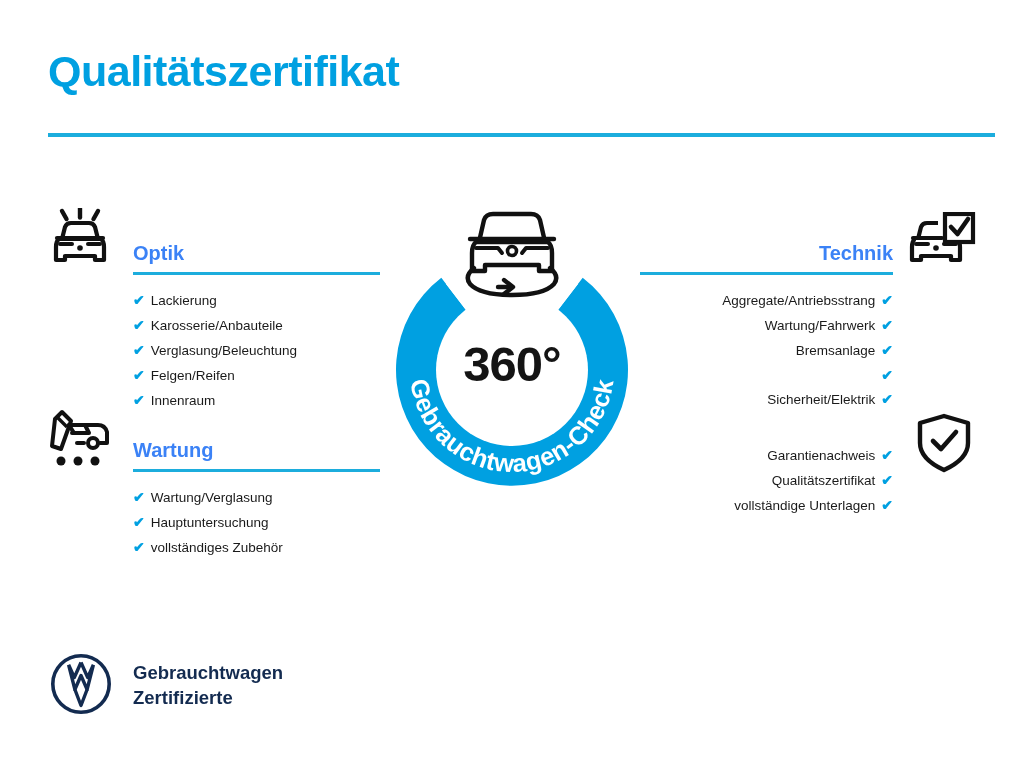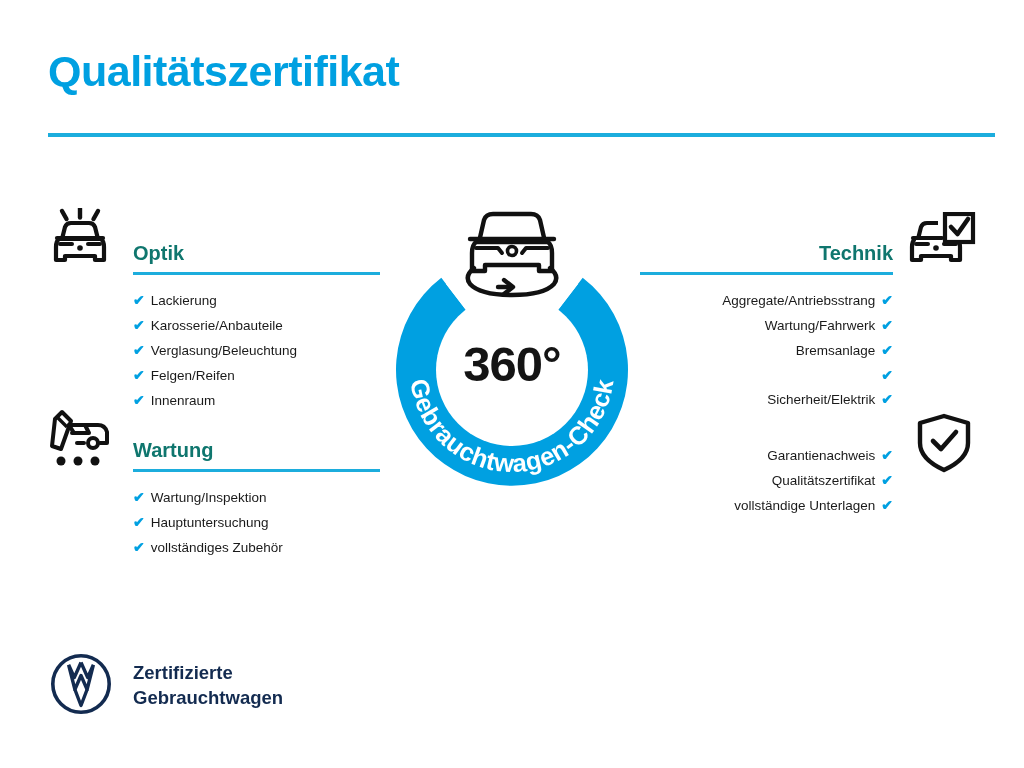--- a/index.html
+++ b/index.html
@@ -41,21 +41,21 @@
   .block {
     position: absolute;
   }
   .block-head {
     position: relative;
     height: 42px;
   }
   .block-title {
     font-size: 20px;
     font-weight: bold;
-    color: #0f766e;
+    color: #3b82f6;
     position: absolute;
     bottom: 10px;
     white-space: nowrap;
   }
   .block-rule {
     position: absolute;
     bottom: 0;
     left: 0;
     right: 0;
     height: 3px;
@@ -276,21 +276,21 @@
 </div>
 
 <div class="block block-left" id="block-wartung">
   <div class="block-head">
     <div class="block-title">Wartung</div>
     <div class="block-rule"></div>
   </div>
   <ul class="items">
     <li>
         <span class="chk">✔</span>
-        <span>Wartung/Inspektion</span>
+        <span>Wartung/Verglasung</span>
       </li>
     <li>
         <span class="chk">✔</span>
         <span>Hauptuntersuchung</span>
       </li>
     <li>
         <span class="chk">✔</span>
         <span>vollständiges Zubehör</span>
       </li>
   </ul>
@@ -342,15 +342,15 @@
 </div>
 
 <div id="footer-logo">
   <svg width="62" height="62" viewBox="0 0 62 62" fill="none">
     <circle cx="31" cy="31" r="28.2" stroke="#132B50" stroke-width="3.6" fill="none"></circle>
     <path d="M31 9.5 L24.3 24.5 L18.6 11.8 M18.6 11.8 L24.9 36.5 L31 22.5 L37.1 36.5 L43.4 11.8 M43.4 11.8 L37.7 24.5 L31 9.5" stroke="#132B50" stroke-width="3.4" fill="none" stroke-linejoin="round"></path>
     <path d="M24.9 36.5 L31 52.5 L37.1 36.5" stroke="#132B50" stroke-width="3.4" fill="none" stroke-linejoin="round"></path>
   </svg>
 </div>
 <div class="footer-text">
+  <div>Gebrauchtwagen</div>
   <div>Zertifizierte</div>
-  <div>Gebrauchtwagen</div>
 </div>
 
 </body></html>

